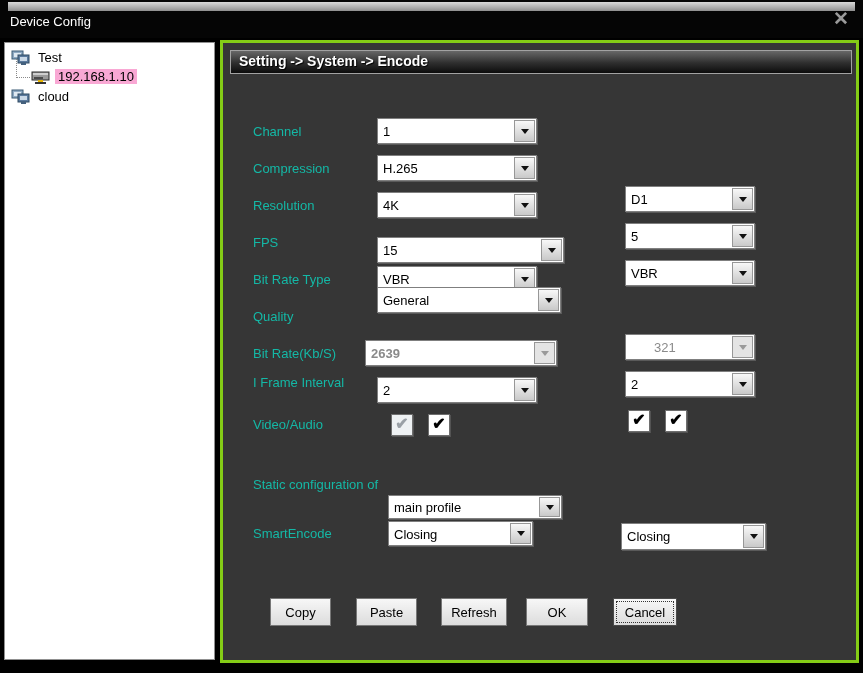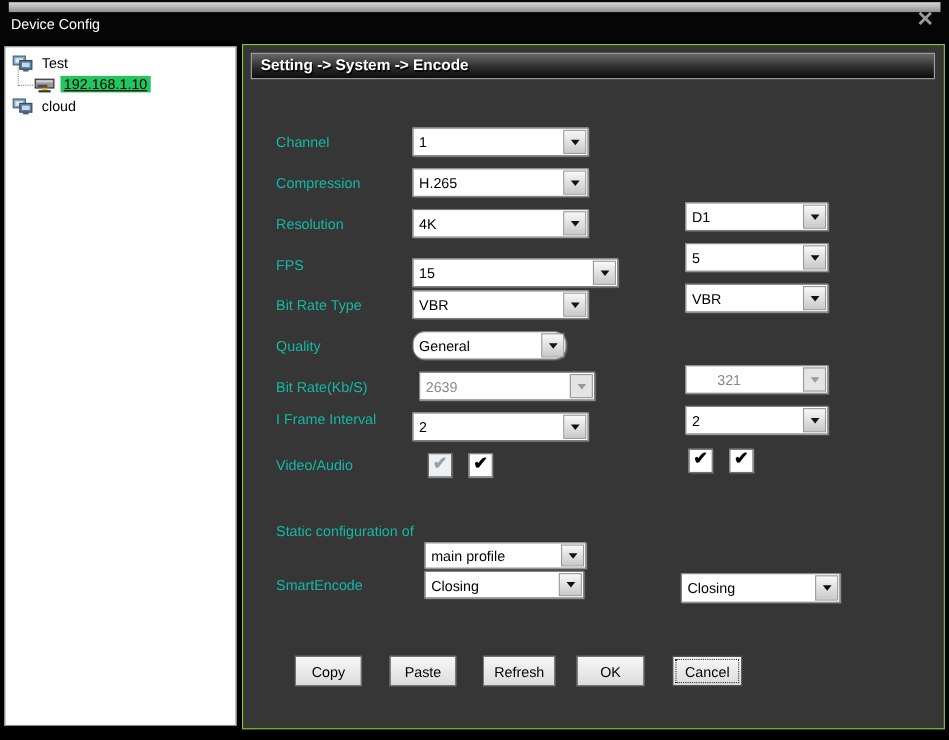--- a/index.html
+++ b/index.html
@@ -15,26 +15,26 @@
   .title-text{position:absolute;left:10px;top:14px;font-size:13px;color:#fff;}
   .close-x{position:absolute;right:14px;top:9px;font-size:19px;font-weight:bold;
     color:#9a9a9a;cursor:pointer;line-height:20px;}
   
   .tree-panel{position:absolute;left:4px;top:42px;width:211px;height:618px;
     background:#fff;border:1px solid #909090;box-sizing:border-box;}
   .tree-item{position:absolute;left:0;height:19px;display:flex;align-items:center;
     font-size:13px;color:#000;white-space:nowrap;cursor:default;}
   .tree-item .ticon{width:20px;height:16px;margin-right:4px;flex:0 0 auto;}
   .tree-label{padding:0 3px;}
-  .tree-label.selected{background:#22c55e;text-decoration:underline;}
+  .tree-label.selected{background:#f9a8d4;}
   .connector{position:absolute;left:11px;top:16px;width:13px;height:18px;
     border-left:1px dotted #8a8a8a;border-bottom:1px dotted #8a8a8a;}
   
   .main-panel{position:absolute;left:220px;top:40px;width:639px;height:623px;
-    background:#363636;border:1px solid #84cc16;box-sizing:border-box;}
+    background:#363636;border:3px solid #84cc16;box-sizing:border-box;}
   .header-bar{position:absolute;left:7px;top:7px;width:622px;height:24px;
     background:linear-gradient(#676767,#2e2e2e 55%,#0c0c0c);
     border:1px solid #a2a2a2;box-sizing:border-box;
     color:#fff;font-size:14px;font-weight:bold;line-height:21px;padding-left:8px;
     text-shadow:1px 1px 1px #000;}
   .flabel{position:absolute;left:30px;font-size:13px;color:#14b8a6;white-space:nowrap;}
   
   .dd{position:absolute;height:26px;background:#fff;border:1px solid #7f7f7f;
     box-sizing:border-box;display:flex;align-items:stretch;
     box-shadow:1px 1px 0 rgba(255,255,255,0.18);}
@@ -149,27 +149,27 @@
       <span class="dd-btn">
           <i class="tri"></i>
         </span>
     </div>
     <div class="dd" style="left:154px;top:223px;width:160px;">
       <span class="dd-val">VBR</span>
       <span class="dd-btn">
           <i class="tri"></i>
         </span>
     </div>
-    <div class="dd" style="left:154px;top:260px;width:140px;border-radius:11px;">
+    <div class="dd" style="left:154px;top:244px;width:184px;">
       <span class="dd-val">General</span>
       <span class="dd-btn">
           <i class="tri"></i>
         </span>
     </div>
-    <div class="dd disabled" style="left:160px;top:297px;width:160px;">
+    <div class="dd disabled" style="left:142px;top:297px;width:192px;font-weight:bold;">
       <span class="dd-val">2639</span>
       <span class="dd-btn">
           <i class="tri"></i>
         </span>
     </div>
     <div class="dd" style="left:154px;top:334px;width:160px;">
       <span class="dd-val">2</span>
       <span class="dd-btn">
           <i class="tri"></i>
         </span>
@@ -212,21 +212,21 @@
     <div class="cb" style="left:205px;top:371px;">
       <span class="check">✔</span>
     </div>
     <div class="cb" style="left:405px;top:367px;">
       <span class="check">✔</span>
     </div>
     <div class="cb" style="left:442px;top:367px;">
       <span class="check">✔</span>
     </div>
 
-    <div class="dd" style="left:165px;top:452px;width:147px;height:24px;">
+    <div class="dd" style="left:165px;top:452px;width:174px;height:24px;">
       <span class="dd-val" style="padding-top:4px;">main profile</span>
       <span class="dd-btn">
           <i class="tri"></i>
         </span>
     </div>
     <div class="dd" style="left:165px;top:478px;width:145px;height:25px;">
       <span class="dd-val">Closing</span>
       <span class="dd-btn">
           <i class="tri"></i>
         </span>

